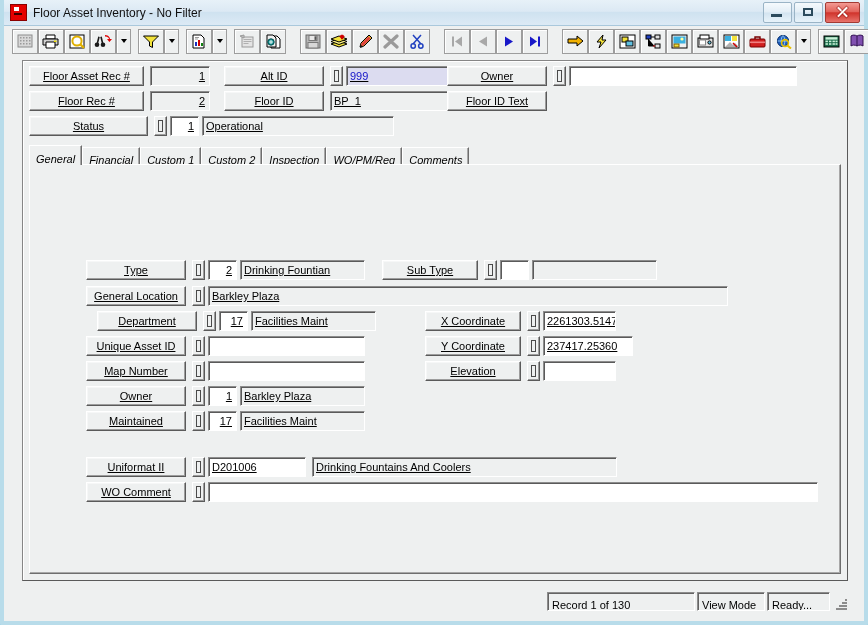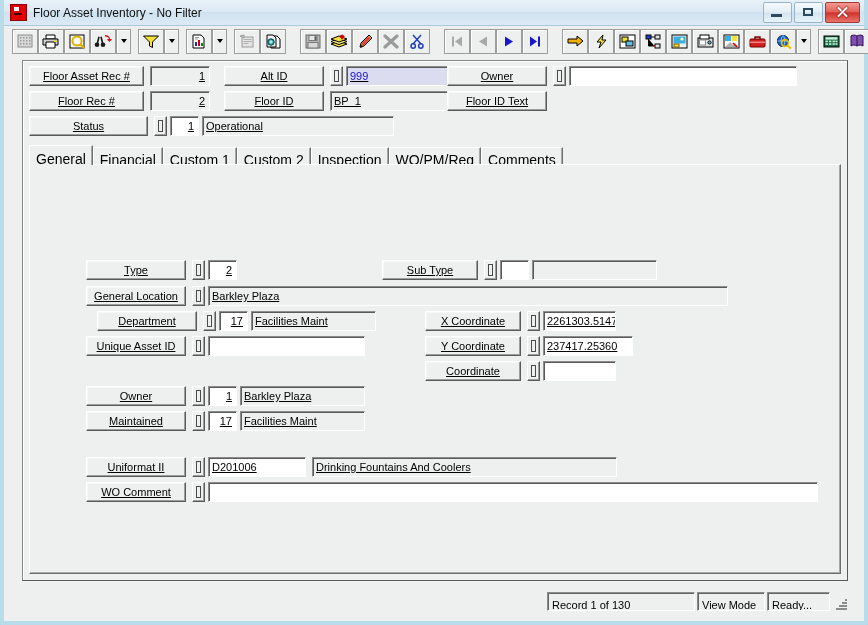--- a/index.html
+++ b/index.html
@@ -160,28 +160,29 @@
   .sp6{width:6px;flex:0 0 auto;}
 
   
   .tabstrip{
     position:absolute;left:6px;top:84px;right:6px;height:20px;
     display:flex;align-items:flex-end;
   }
   .tab{
     height:18px;line-height:17px;
     padding:4px 6px;
-    font-size:14px;color:#000;
+    font-size:11px;color:#000;
     background:#eef0f0;
     border:1px solid #ffffff;
     border-right-color:#6e6e6e;
     border-bottom:none;
     box-shadow:inset -1px 0 0 #a8a8a8;
     box-sizing:border-box;
     white-space:nowrap;
+    font-style:italic;
   }
   .tab.active{
     height:20px;line-height:19px;
     font-weight:normal;
     border:1px solid #ffffff;border-right-color:#6e6e6e;border-bottom:none;
     background:#eef0f0;
     position:relative;z-index:3;
   }
   .tabbody{
     position:absolute;left:6px;top:103px;right:6px;bottom:6px;
@@ -559,20 +560,21 @@
 
       <div class="tabbody">
 
         <div class="row" style="left:56px;top:95px;">
           <div class="lbl" style="width:100px">Type</div>
           <div class="sp6"></div>
           <div class="look"></div>
           <div class="sp3"></div>
           <div class="fld white num" style="width:29px">2</div>
           <div class="sp3"></div>
+          <div class="fld" style="width:125px">Drinking Fountian</div>
         </div>
 
         <div class="row" style="left:352px;top:95px;">
           <div class="lbl" style="width:96px">Sub Type</div>
           <div class="sp6"></div>
           <div class="look"></div>
           <div class="sp3"></div>
           <div class="fld white num" style="width:29px"></div>
           <div class="sp3"></div>
           <div class="fld" style="width:125px"></div>
@@ -613,23 +615,30 @@
         </div>
 
         <div class="row" style="left:395px;top:171px;">
           <div class="lbl" style="width:96px">Y Coordinate</div>
           <div class="sp6"></div>
           <div class="look"></div>
           <div class="sp3"></div>
           <div class="fld white" style="width:90px">237417.25360</div>
         </div>
 
+        <div class="row" style="left:56px;top:196px;">
+          <div class="lbl" style="width:100px">Map Number</div>
+          <div class="sp6"></div>
+          <div class="look"></div>
+          <div class="sp3"></div>
+          <div class="fld white" style="width:157px"></div>
+        </div>
 
         <div class="row" style="left:395px;top:196px;">
-          <div class="lbl" style="width:96px">Coordinate</div>
+          <div class="lbl" style="width:96px">Elevation</div>
           <div class="sp6"></div>
           <div class="look"></div>
           <div class="sp3"></div>
           <div class="fld white" style="width:73px"></div>
         </div>
 
         <div class="row" style="left:56px;top:221px;">
           <div class="lbl" style="width:100px">Owner</div>
           <div class="sp6"></div>
           <div class="look"></div>

